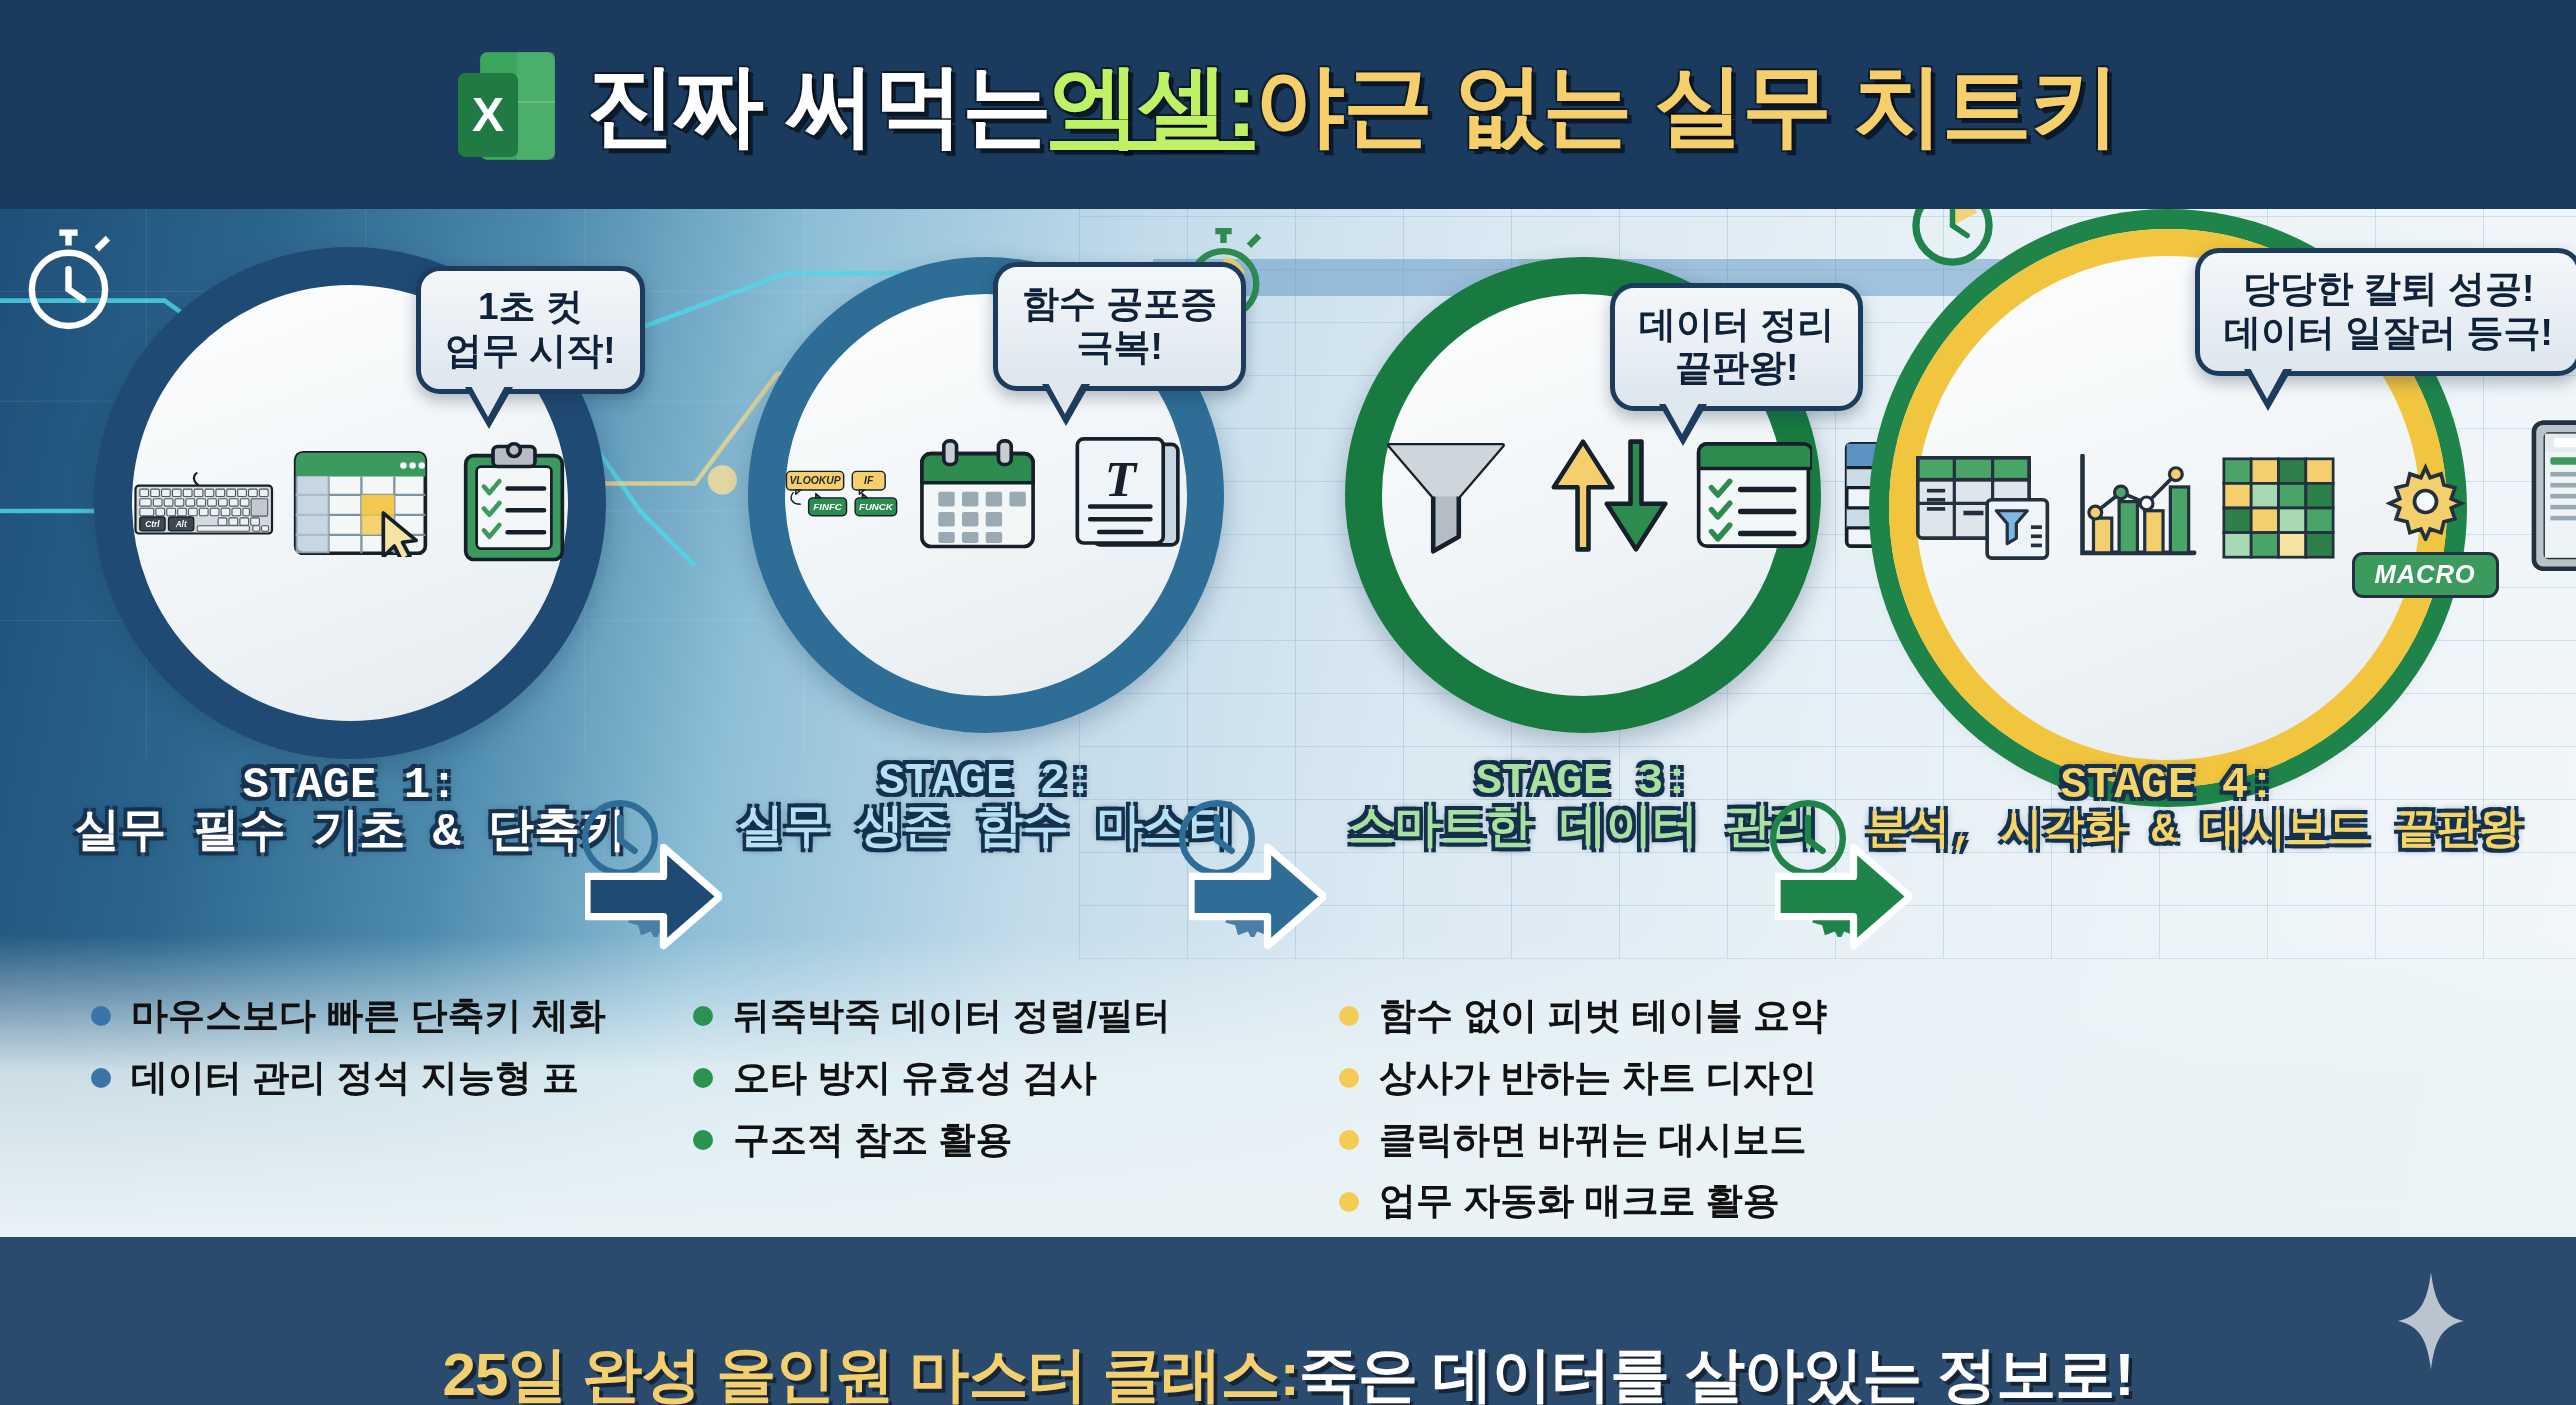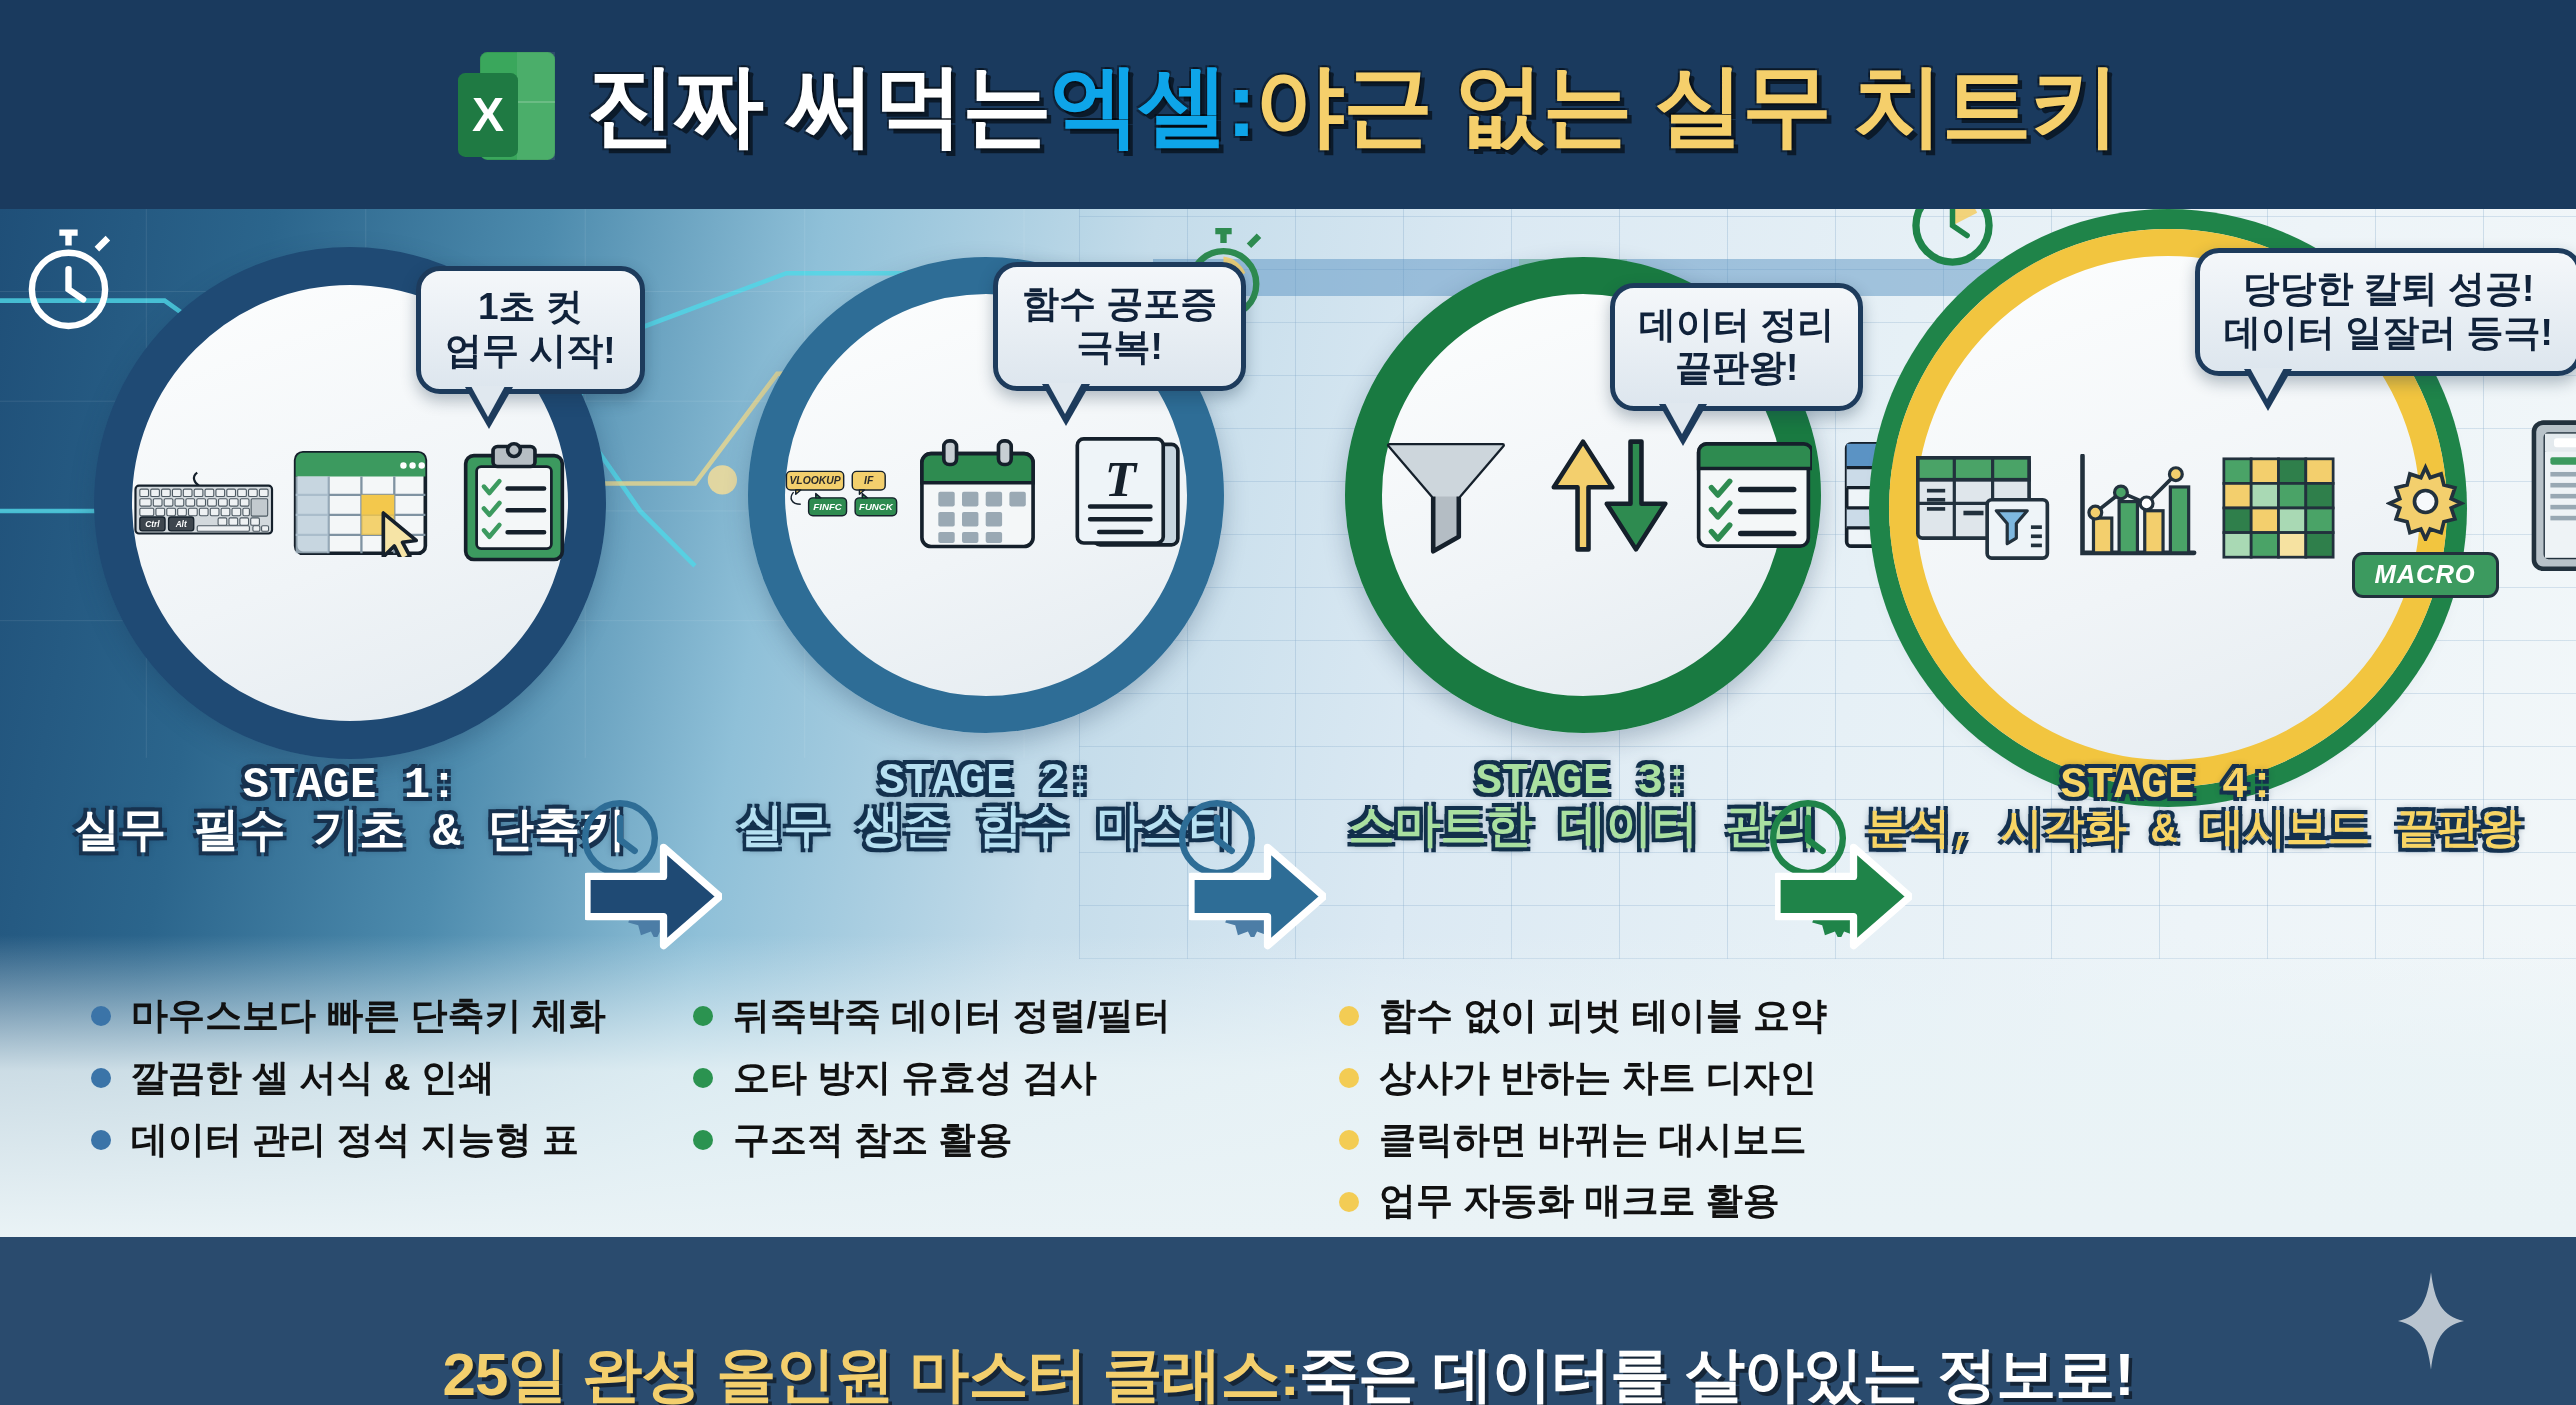--- a/index.html
+++ b/index.html
@@ -43,21 +43,21 @@
     color:#fff; font-size:48px; font-weight:700; line-height:1;
     font-family:"Liberation Sans",sans-serif;
   }
   .title-line { display:flex; align-items:baseline; gap:0; white-space:nowrap; }
   .title-line span {
     font-size:90px; font-weight:900; letter-spacing:-1.8px; line-height:1;
     text-shadow: 4.6px 4.6px 0 rgba(0,0,0,.55), -1.8px -1.8px 0 rgba(0,0,0,.35),
                  1.8px -1.8px 0 rgba(0,0,0,.35), -1.8px 1.8px 0 rgba(0,0,0,.35);
   }
   .t-white { color:#ffffff; }
-  .t-green { color:#0ea5e9; }
+  .t-green { color:#bef264;text-decoration:underline; }
   .t-yellow { color:#f5cf6b; }
 
   
   .bodybg {
     position:absolute; left:0; top:209px; width:2576px; height:1028px;
     overflow:hidden;
     background:linear-gradient(100deg,
         #1f4f78 0%, #2b658c 10%, #4d8bad 20%,
         #8fc0d8 30%, #c4dcea 42%,
         #dbe9f3 55%, #e6f0f6 70%, #edf4f8 84%, #f2f7f9 100%);
@@ -663,24 +663,20 @@
   </div>
 
   <div class="lists">
     <div class="col c1">
       <div class="bullet">
           <span class="dot"></span>
           <span class="btxt">마우스보다 빠른 단축키 체화</span>
         </div>
       <div class="bullet">
           <span class="dot"></span>
-          <span class="btxt">깔끔한 셀 서식 &amp; 인쇄</span>
-        </div>
-      <div class="bullet">
-          <span class="dot"></span>
           <span class="btxt">데이터 관리 정석 지능형 표</span>
         </div>
     </div>
     <div class="col c3">
       <div class="bullet">
           <span class="dot"></span>
           <span class="btxt">뒤죽박죽 데이터 정렬/필터</span>
         </div>
       <div class="bullet">
           <span class="dot"></span>

